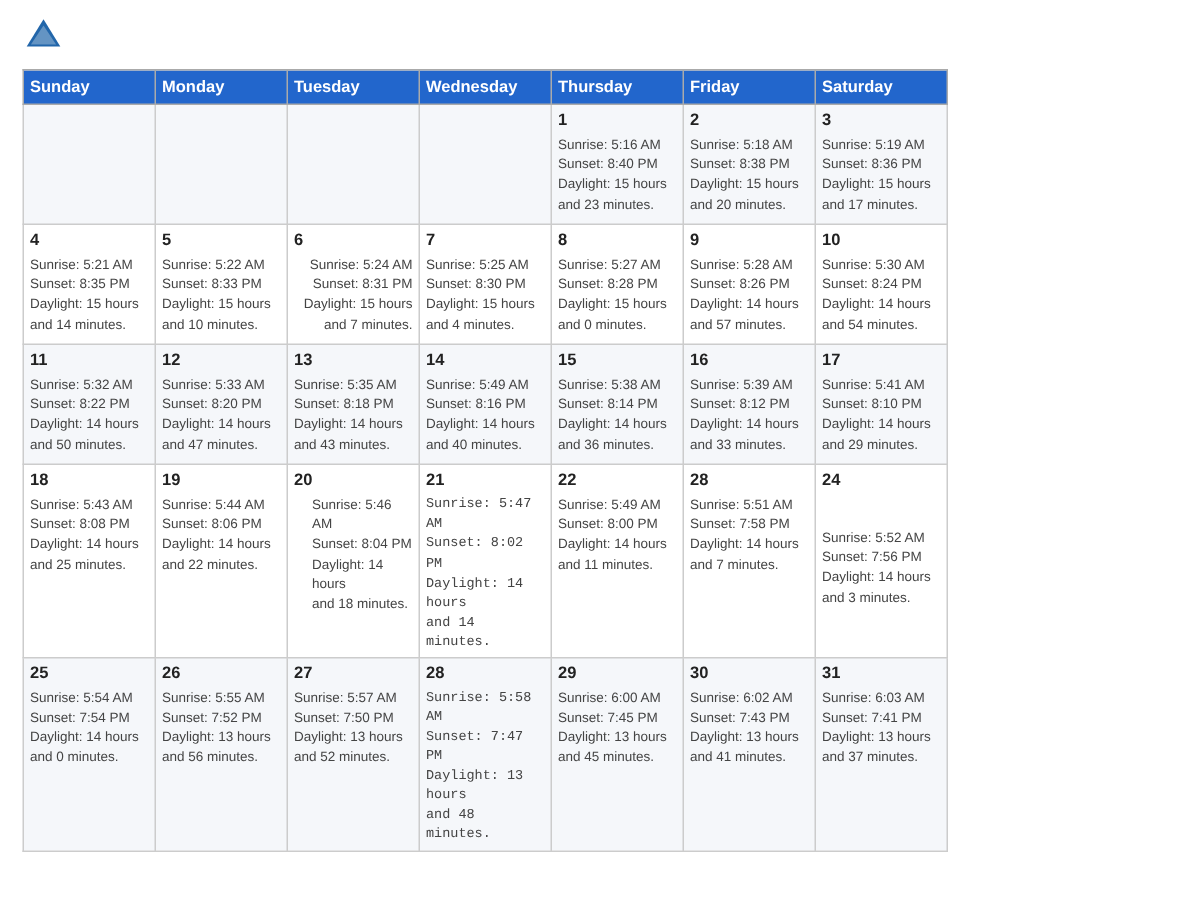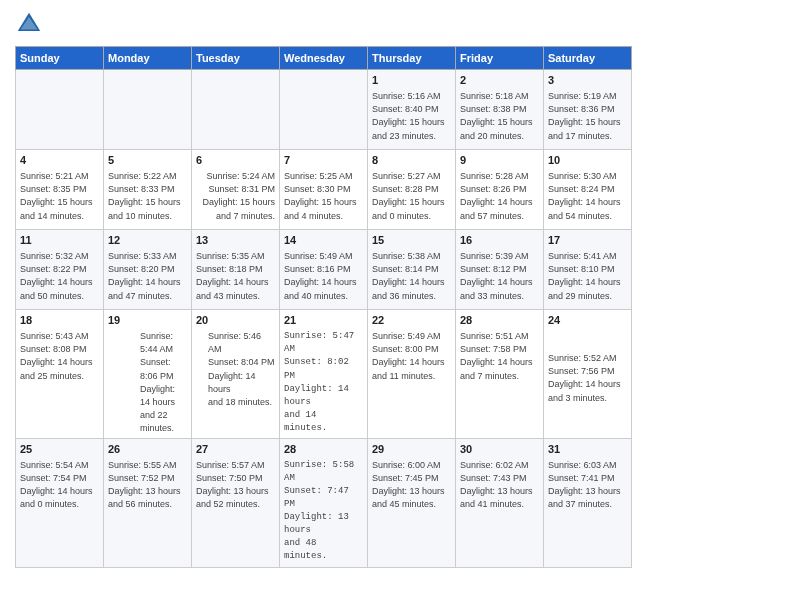--- a/index.html
+++ b/index.html
@@ -267,21 +267,21 @@
         <tr>
           <td class="has-data">
             <span class="day-number">18</span>
             <div class="day-info" style="white-space: pre-line;">Sunrise: 5:43 AM
 Sunset: 8:08 PM
 Daylight: 14 hours
 and 25 minutes.</div>
           </td>
           <td class="has-data">
             <span class="day-number">19</span>
-            <div class="day-info" style="white-space: pre-line; margin-left: 32px;">Sunrise: 5:44 AM
+            <div class="day-info" style="white-space: pre-line;">Sunrise: 5:44 AM
 Sunset: 8:06 PM
 Daylight: 14 hours
 and 22 minutes.</div>
           </td>
           <td class="has-data">
             <span class="day-number">20</span>
             <div class="day-info" style="white-space: pre-line; margin-left: 12px;">Sunrise: 5:46 AM
 Sunset: 8:04 PM
 Daylight: 14 hours
 and 18 minutes.</div>

